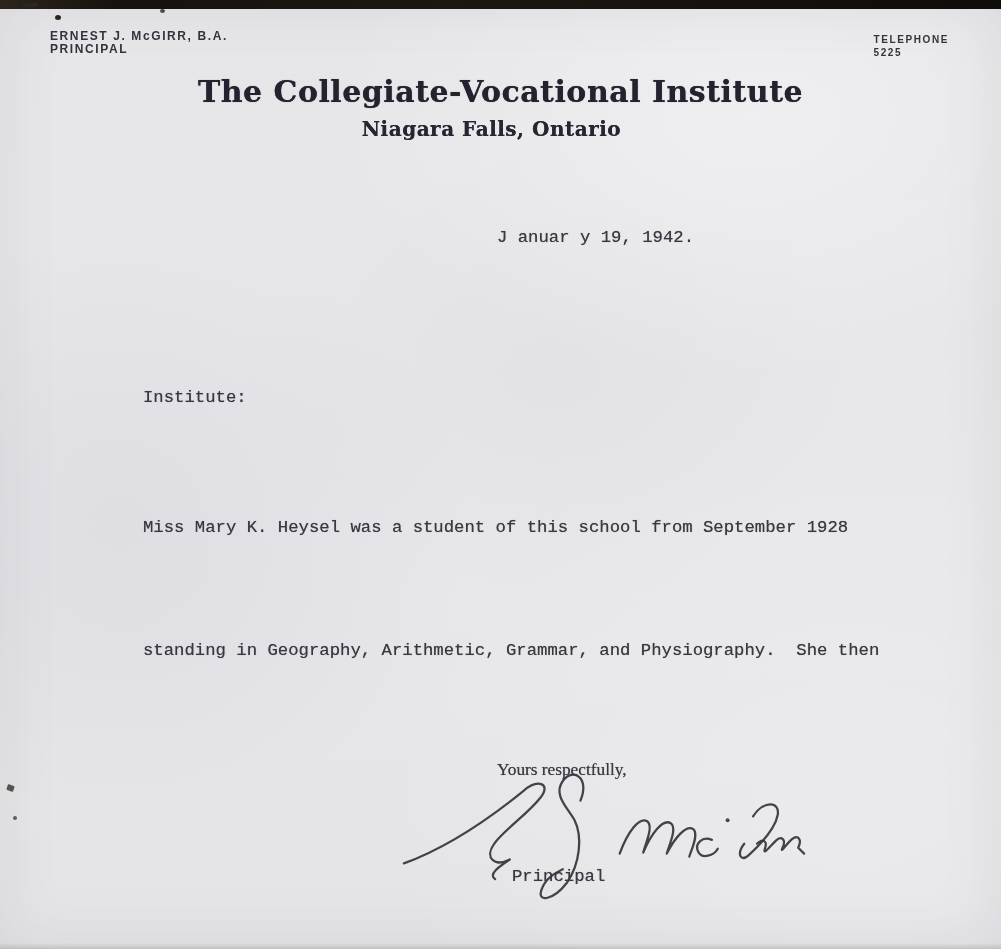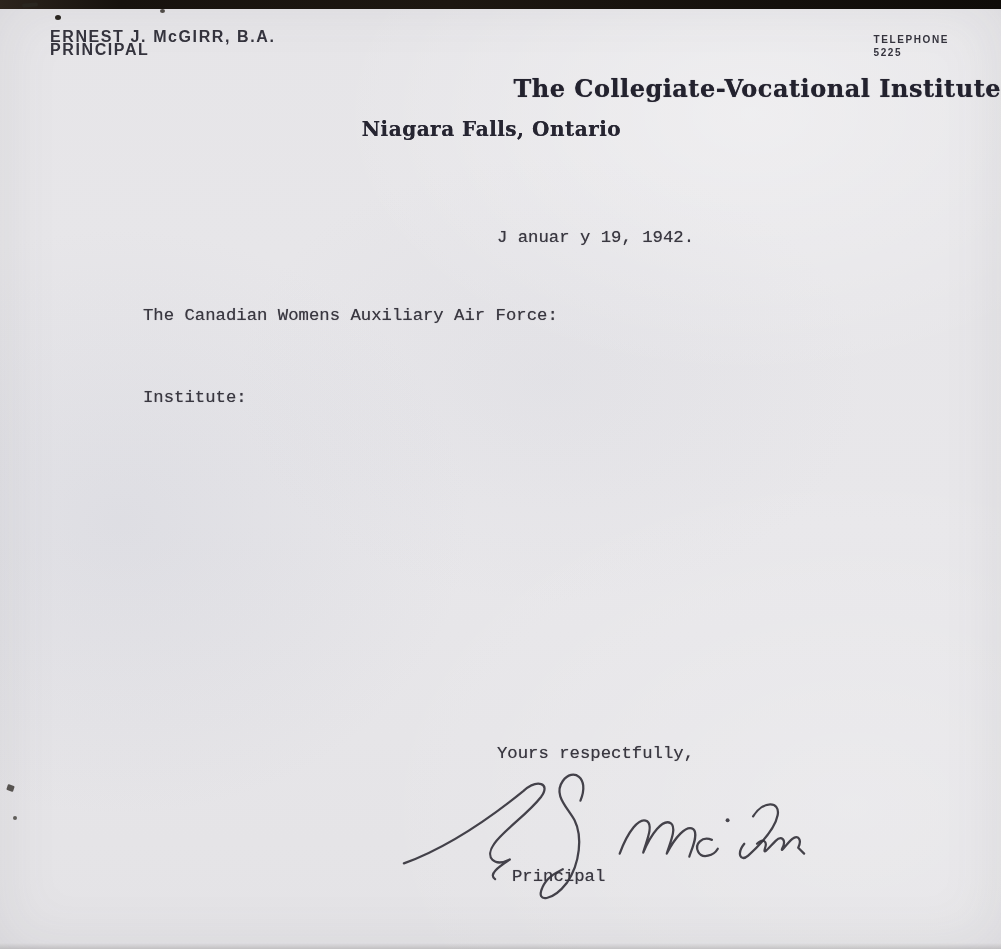--- a/index.html
+++ b/index.html
@@ -35,34 +35,34 @@
   .speck.s1 { left: 22px; top: 3px;  width: 16px; height: 4px; border-radius: 2px; transform: rotate(-4deg); }
   .speck.s2 { left: 55px; top: 15px; width: 6px;  height: 5px; }
   .speck.s3 { left: 160px; top: 9px; width: 5px;  height: 4px; opacity: .8; }
   .speck.s4 { left: 7px;  top: 785px; width: 7px; height: 6px; opacity: .75; border-radius: 1px; transform: rotate(18deg); }
   .speck.s5 { left: 13px; top: 816px; width: 4px; height: 4px; opacity: .7; }
 
   
   .principal-block {
     position: absolute; left: 50px; top: 30px;
     font-family: "Liberation Sans", sans-serif;
-    font-size: 16px; font-weight: 700; letter-spacing: 1.6px;
+    font-size: 12px; font-weight: 700; letter-spacing: 1.6px;
     color: #34333d; line-height: 13px;
   }
   .telephone-block {
     position: absolute; right: 52px; top: 33px;
     font-family: "Liberation Sans", sans-serif;
     font-size: 10px; font-weight: 700; letter-spacing: 1.6px;
     color: #34333d; line-height: 13px; text-align: left;
   }
   .institution-name {
     position: absolute; left: 0; top: 74px; width: 1001px;
-    text-align: right;
+    text-align: center;
     font-family: "DejaVu Serif", serif;
-    font-size: 24px; font-weight: 700; letter-spacing: 0.5px;
+    font-size: 30px; font-weight: 700; letter-spacing: 0.5px;
     color: #23222e;
     text-shadow: 0 0 0.7px rgba(30,29,42,0.8);
   }
   .institution-location {
     position: absolute; left: 0; top: 117px; width: 983px;
     text-align: center;
     font-family: "DejaVu Serif", serif;
     font-size: 20px; font-weight: 700; letter-spacing: 0.5px;
     color: #262531;
     text-shadow: 0 0 0.6px rgba(30,29,42,0.8);
@@ -74,21 +74,21 @@
     font-family: "Liberation Mono", monospace;
     font-size: 17.3px;
     color: #393740;
     white-space: pre;
     text-shadow: 0 0 0.7px rgba(52,50,60,0.65);
   }
   .date       { left: 497px; top: 228px; text-align: right; }
   .addressee  { left: 143px; top: 306px; }
   .salutation { left: 143px; top: 388px; }
   .body-block { left: 143px; top: 427px; line-height: 40.7px; }
-  .closing    { left: 497px; top: 744px; }
+  .closing    { left: 497px; top: 760px; font-family: Liberation Serif, serif; }
   .signer-title { left: 512px; top: 867px; }
 
   .signature-svg {
     position: absolute; left: 398px; top: 758px;
     width: 412px; height: 150px;
     pointer-events: none;
   }
   .signature-svg path {
     fill: none; stroke: #35333c; stroke-width: 2.3;
     stroke-linecap: round; stroke-linejoin: round; opacity: 0.92;
@@ -116,25 +116,26 @@
     <div class="telephone-block">
       <div>TELEPHONE</div>
       <div>5225</div>
     </div>
     <div class="institution-name">The Collegiate-Vocational Institute</div>
     <div class="institution-location">Niagara Falls, Ontario</div>
   </header>
 
   <div class="tw date">J anuar y 19, 1942.</div>
 
-  <div class="tw addressee">The Canadian Womens Auxiliary Air Force:</div>
 
   <div class="tw salutation">Institute:</div>
 
   <div class="tw body-block">
+    <div>Miss Mary K. Heysel was a student of this school from September 1928</div>
+    <div>standing in Geography, Arithmetic, Grammar, and Physiography.  She then</div>
     
     
     
   </div>
 
   <div class="tw closing">Yours respectfully,</div>
 
   <svg class="signature-svg" viewBox="0 0 420 150" aria-hidden="true">
 
     <path d="M 6 106 C 55 88 96 58 128 32 C 142 20 156 24 146 38 C 132 56 108 72 98 86 C 88 100 98 110 114 102 C 102 110 92 117 99 122"></path>

